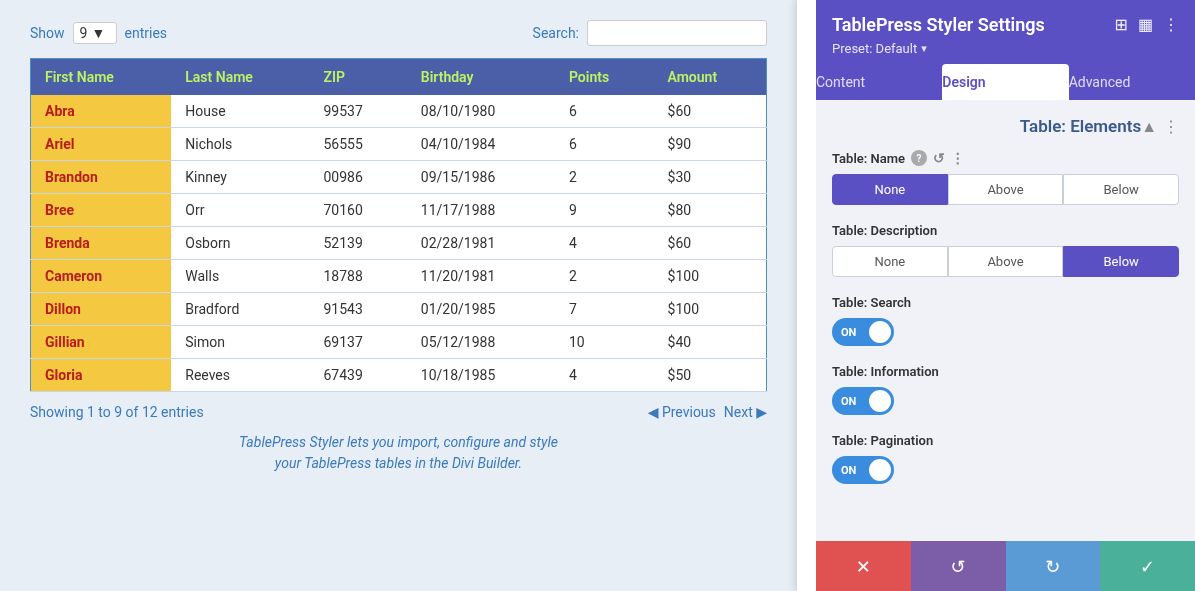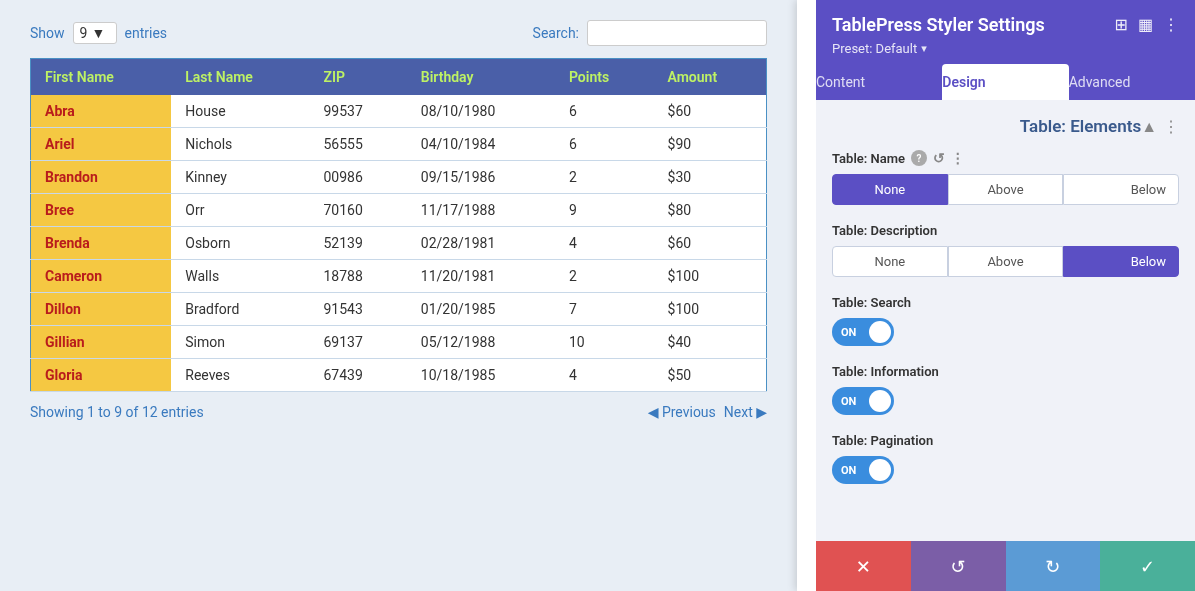--- a/index.html
+++ b/index.html
@@ -288,21 +288,20 @@
       cursor: pointer;
       text-align: center;
     }
 
     .btn-option:first-child {
       border-radius: 4px 0 0 4px;
     }
 
     .btn-option:last-child {
       border-radius: 0 4px 4px 0;
-      text-align: right;
     }
 
     .btn-option.active {
       background: #5b4fc4;
       color: white;
       border-color: #5b4fc4;
     }
 
     
     .toggle-container {
@@ -470,20 +469,24 @@
   </table>
 
   <div class="table-footer">
     <span>Showing 1 to 9 of 12 entries</span>
     <div class="pagination-links">
       <a href="#">◀ Previous</a>
       <a href="#">Next ▶</a>
     </div>
   </div>
 
+  <div class="caption-text">
+    <div>TablePress Styler lets you import, configure and style</div>
+    <div>your TablePress tables in the Divi Builder.</div>
+  </div>
 </div>
 
 <div class="right-panel">
 
   <div class="panel-header">
     <div class="panel-header-top">
       <span class="panel-title">TablePress Styler Settings</span>
       <div class="header-icons">
         <span class="header-icon">⊞</span>
         <span class="header-icon">▦</span>

